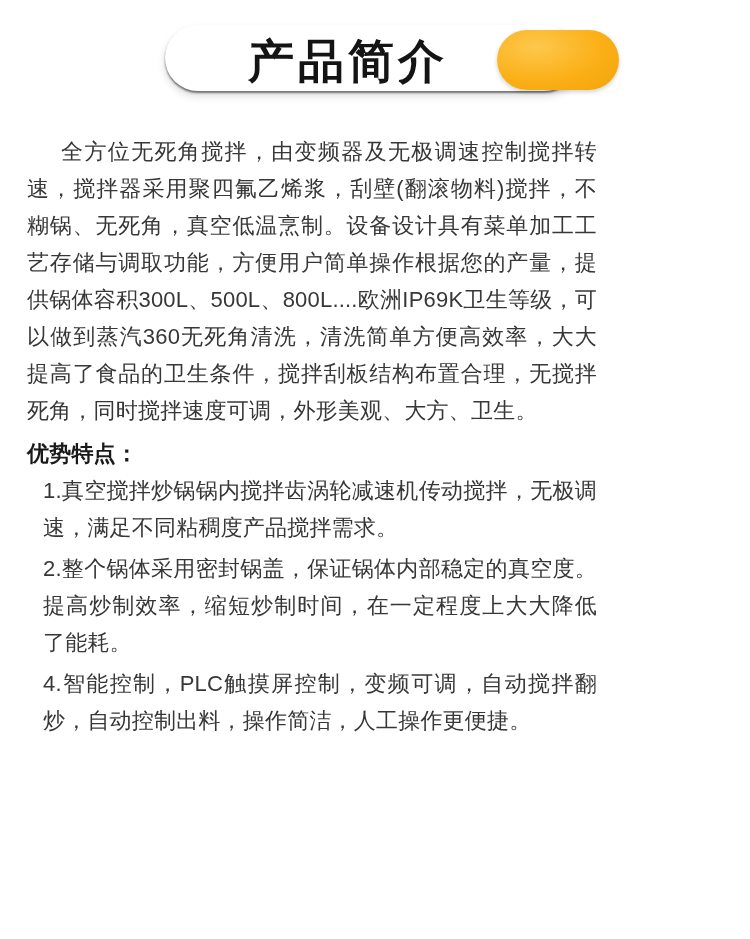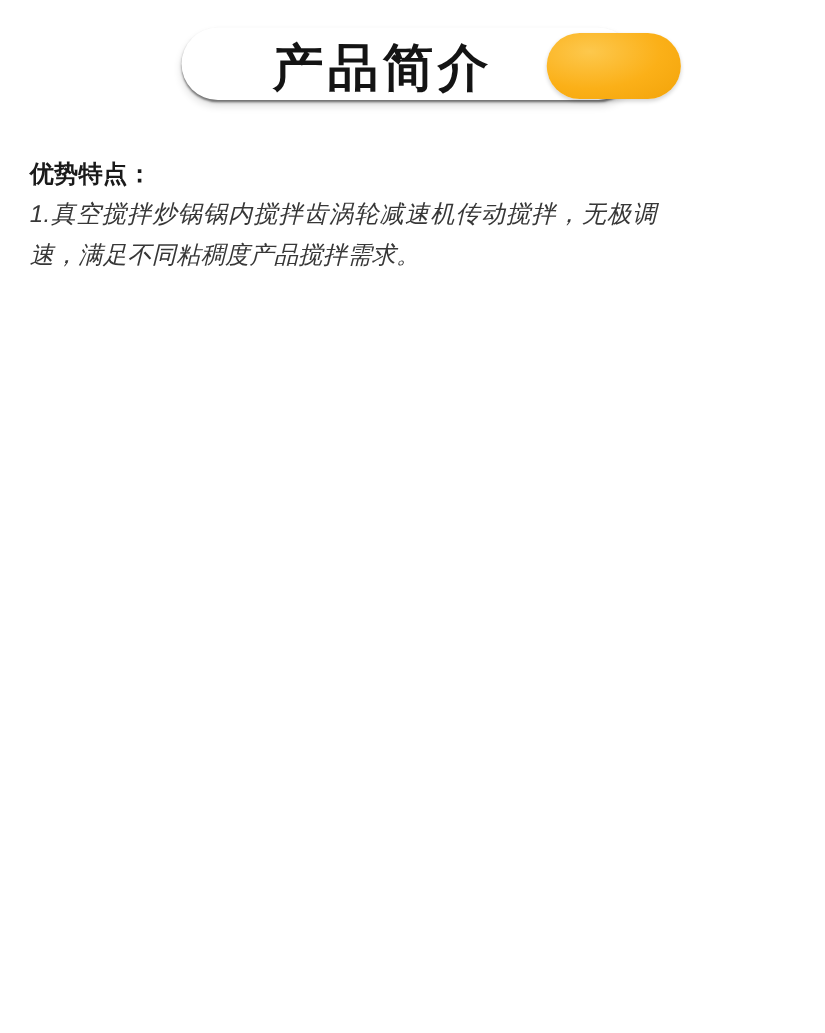--- a/index.html
+++ b/index.html
@@ -77,39 +77,41 @@
   }
   .content h2.features-heading {
     margin: 6px 0 0 0;
     font-size: 22px;
     line-height: 37px;
     font-weight: bold;
     color: var(--heading_color, #1a1a1a);
     font-family: Liberation Serif, serif;
   }
   .content p.feat {
-    margin: 0 0 4px 0;
-    font-style: italic;
+    margin: 0 0 4px 16px;
   }
   .content p.feat:last-child {
     margin-bottom: 0;
   }
 </style>
 </head>
 <body>
 
 <div class="page">
 
   <header class="header">
     <div class="pill-white">
       <h1 class="title">产品简介</h1>
     </div>
     <div class="pill-yellow"></div>
   </header>
 
   <main class="content">
+    <p class="intro">全方位无死角搅拌，由变频器及无极调速控制搅拌转速，搅拌器采用聚四氟乙烯浆，刮壁(翻滚物料)搅拌，不糊锅、无死角，真空低温烹制。设备设计具有菜单加工工艺存储与调取功能，方便用户简单操作根据您的产量，提供锅体容积300L、500L、800L....欧洲IP69K卫生等级，可以做到蒸汽360无死角清洗，清洗简单方便高效率，大大提高了食品的卫生条件，搅拌刮板结构布置合理，无搅拌死角，同时搅拌速度可调，外形美观、大方、卫生。</p>
 
     <h2 class="features-heading">优势特点：</h2>
 
     <p class="feat">1.真空搅拌炒锅锅内搅拌齿涡轮减速机传动搅拌，无极调速，满足不同粘稠度产品搅拌需求。</p>
+    <p class="feat">2.整个锅体采用密封锅盖，保证锅体内部稳定的真空度。提高炒制效率，缩短炒制时间，在一定程度上大大降低了能耗。</p>
+    <p class="feat">4.智能控制，PLC触摸屏控制，变频可调，自动搅拌翻炒，自动控制出料，操作简洁，人工操作更便捷。</p>
   </main>
 
 </div>
 
 </body></html>

